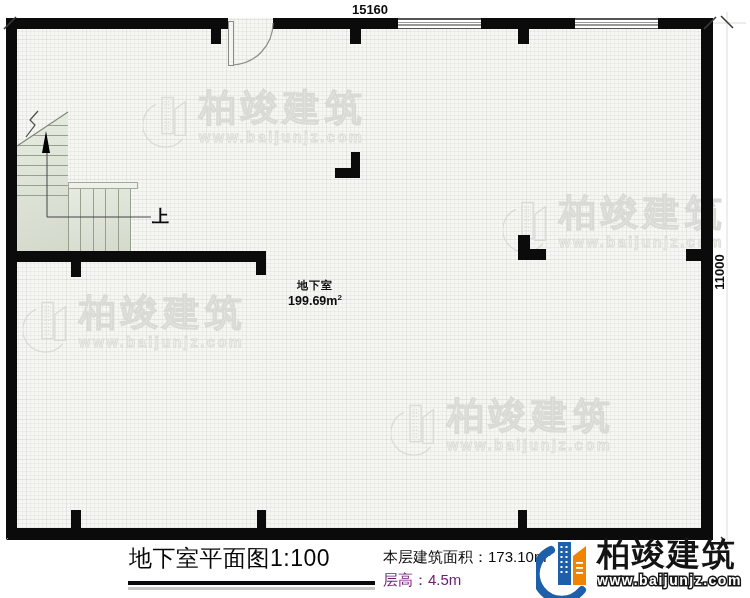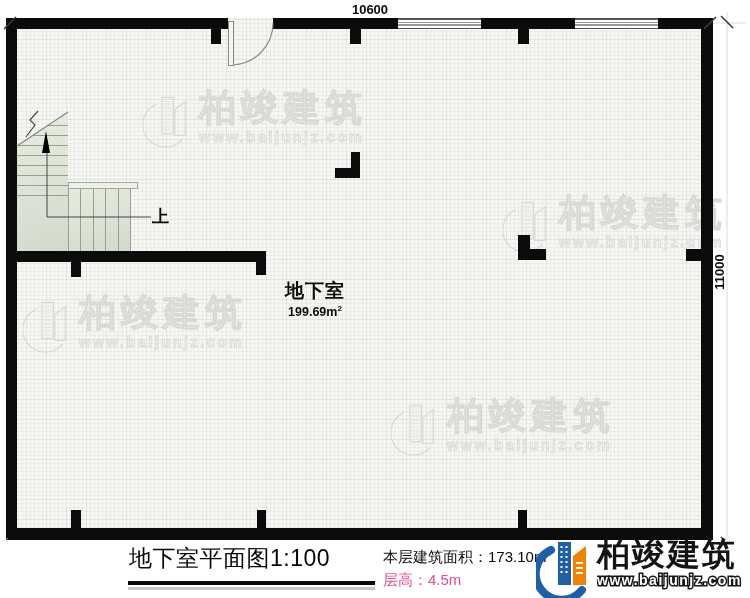--- a/index.html
+++ b/index.html
@@ -41,36 +41,36 @@
   #stairA .treads{position:absolute;left:0;top:13px;width:100%;height:74px;
     background:repeating-linear-gradient(180deg,#95a08d 0 1px,transparent 1px 10px);}
   #stairB{left:68px;top:185px;width:63px;height:66px;}
   #stairB .treads{position:absolute;inset:0;
     background:repeating-linear-gradient(90deg,#95a08d 0 1px,transparent 1px 12.4px);}
   #stairEdge{left:68px;top:182px;width:68px;height:5px;background:#eef1e9;border:1px solid #a2a99a;z-index:4;}
   
   .lbl{position:absolute;color:#0c0c0c;z-index:6;}
   #upLabel{left:152px;top:205px;font-size:17px;font-weight:700;}
   #roomLbl{left:268px;top:278px;width:94px;text-align:center;}
-  #roomLbl .rname{font-size:19px;font-weight:700;letter-spacing:1px;}
+  #roomLbl .rname{font-size:11px;font-weight:700;letter-spacing:1px;}
   #roomLbl .rarea{font-size:12.5px;font-weight:700;margin-top:0px;}
   sup{font-size:8px;}
   #dimTop{left:340px;top:2px;width:60px;text-align:center;font-size:13px;font-weight:700;}
   #dimRight{left:697px;top:265px;width:44px;height:14px;text-align:center;font-size:13px;font-weight:700;transform:rotate(-90deg);}
   
   #doorLeaf{left:228px;top:21px;width:6px;height:45px;background:#f4f4f0;border:1px solid #8a8a86;box-sizing:border-box;z-index:6;}
   
   #overlay{left:0;top:0;z-index:7;pointer-events:none;}
   
   #footer{position:absolute;left:0;top:540px;width:750px;height:58px;background:#fff;z-index:8;}
   #planTitle{position:absolute;left:129px;top:3px;font-size:23px;letter-spacing:0.5px;color:#060606;white-space:nowrap;}
   #titleUL1{position:absolute;left:128px;top:41px;width:247px;height:4px;background:#0a0a0a;}
   #titleUL2{position:absolute;left:128px;top:47px;width:247px;height:3px;background:#c7c7c4;}
   #infoArea{position:absolute;left:383px;top:8px;font-size:15px;color:#0a0a0a;white-space:nowrap;}
-  #infoHeight{position:absolute;left:383px;top:31px;font-size:15px;color:#ec4899;white-space:nowrap;}
+  #infoHeight{position:absolute;left:383px;top:31px;font-size:15px;color:#701a75;white-space:nowrap;}
   #brand{position:absolute;left:536px;top:-4px;display:flex;align-items:flex-start;}
   #brandTxt{margin-left:3px;}
   #brandName{font-size:33px;font-weight:900;letter-spacing:2px;color:#141414;line-height:36px;white-space:nowrap;}
   .wm-icon,#brandIcon{flex:0 0 auto;}
 </style>
 </head>
 <body>
 
 <div id="canvas">
 
@@ -165,21 +165,21 @@
   <div class="wall" style="left:518px;top:249px;width:28px;height:11px;"></div>
   <div class="wall" style="left:686px;top:249px;width:15px;height:12px;"></div>
 
   <div id="doorLeaf" class="abs"></div>
 
   <div id="upLabel" class="lbl">上</div>
   <div id="roomLbl" class="lbl">
     <div class="rname">地下室</div>
     <div class="rarea"><span>199.69m</span><sup>2</sup></div>
   </div>
-  <div id="dimTop" class="lbl">10600</div>
+  <div id="dimTop" class="lbl">15160</div>
   <div id="dimRight" class="lbl">11000</div>
 
   <svg id="overlay" class="abs" width="750" height="598" viewBox="0 0 750 598">
     <path d="M233 65 A42 42 0 0 0 273 23" fill="none" stroke="#8d8d89" stroke-width="1.2"></path>
     <path d="M17 146 L68 112" stroke="#7d877a" stroke-width="1.2"></path>
     <path d="M26 137 L35 125 L30 120 L38 111" fill="none" stroke="#4a4a46" stroke-width="1.2"></path>
     <path d="M46 131 L42 153 L50 153 Z" fill="#000"></path>
     <path d="M47 153 V217 H151" fill="none" stroke="#444" stroke-width="1"></path>
     <g stroke="#dcdcd8" stroke-width="1">
       <path d="M713 23 H746"></path>

